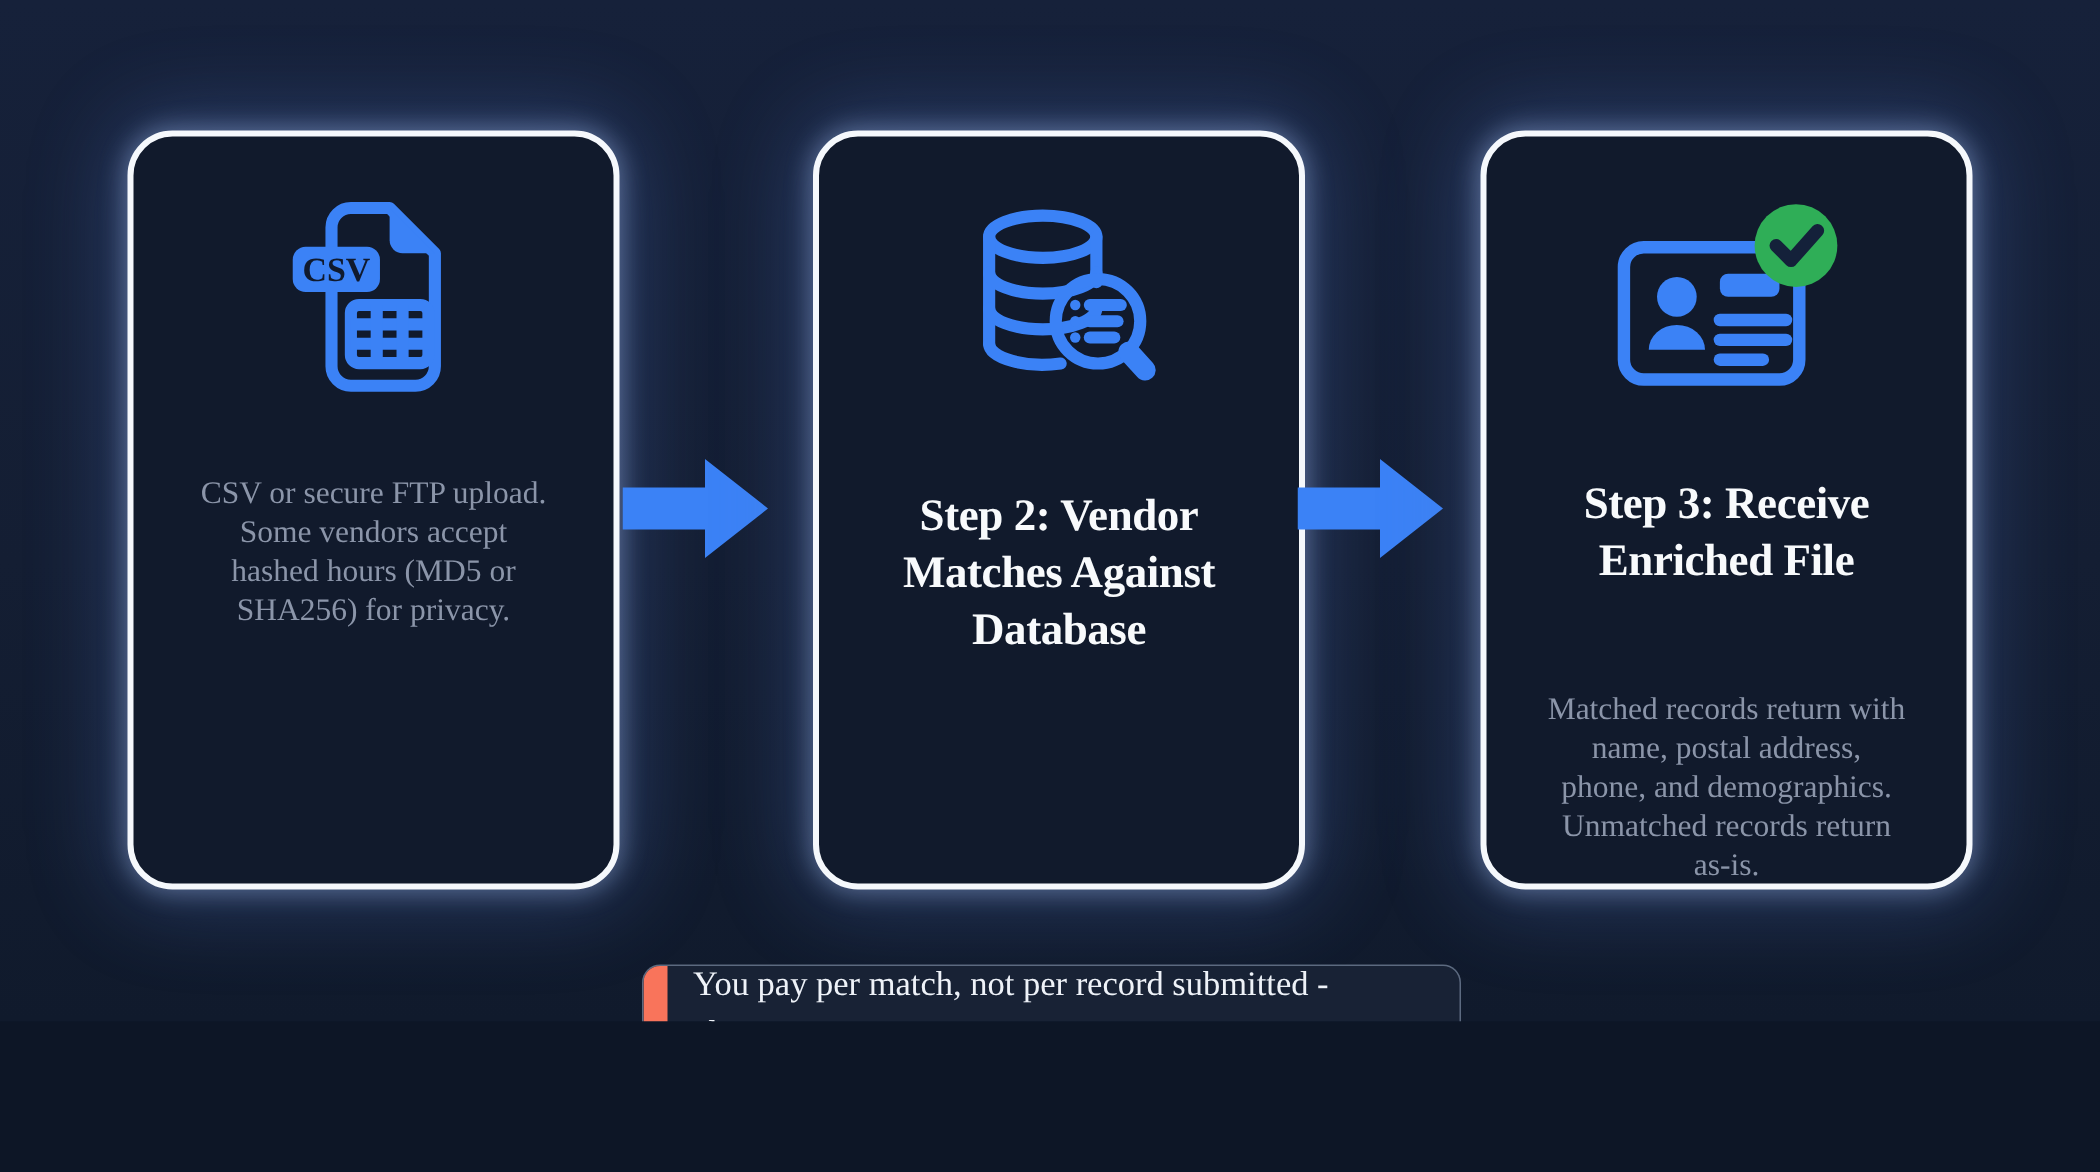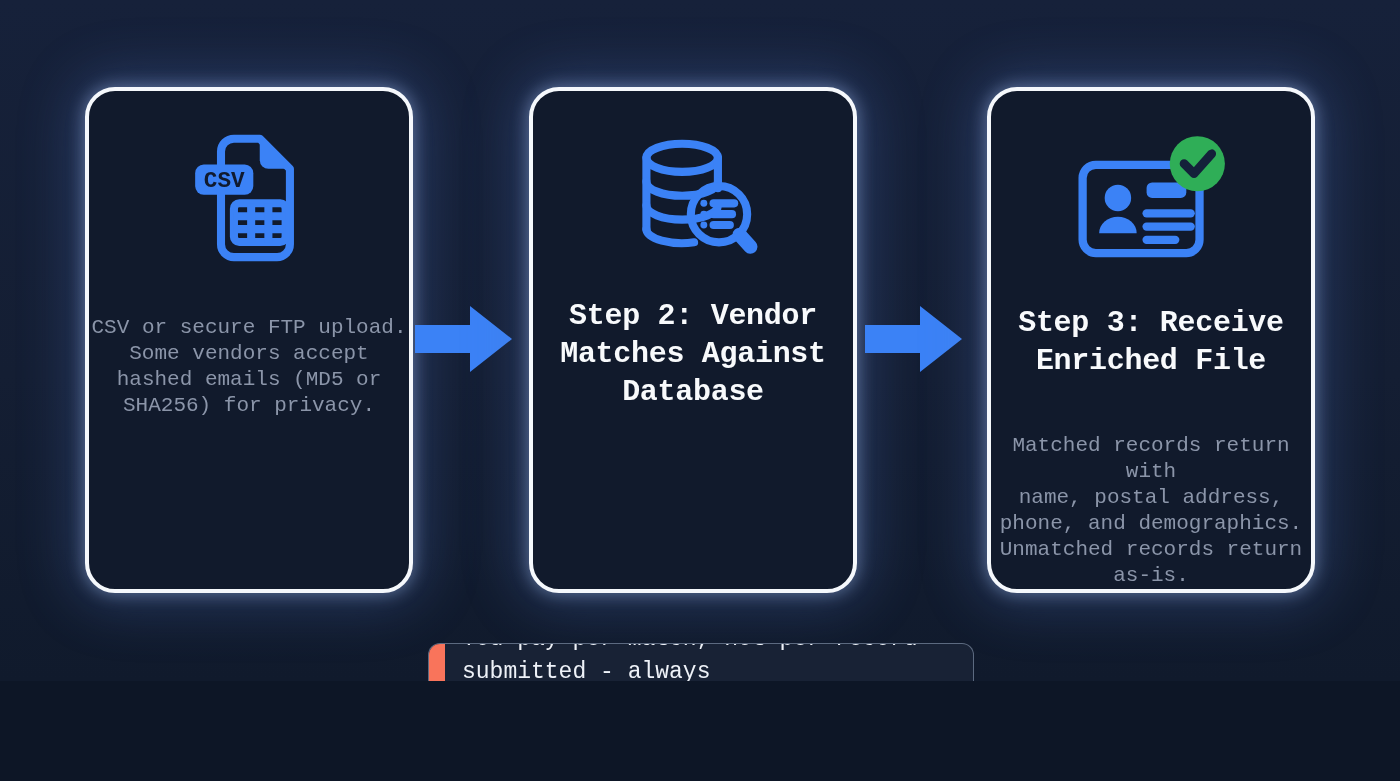--- a/index.html
+++ b/index.html
@@ -1,31 +1,31 @@
 <!DOCTYPE html>
 <html><head>
 <meta charset="utf-8">
 <style>
   html,body{margin:0;padding:0;background:#0d1626;}
   #canvas{
     position:relative;width:1400px;height:681px;overflow:hidden;
     background:linear-gradient(180deg,#16213a 0%,#141e33 55%,#101a2c 100%);
-    font-family:Liberation Mono, monospace;
+    font-family:Liberation Serif, serif;
   }
   .step-card{
     position:absolute;top:87px;width:328px;height:506px;
     background:#111a2c;
     border:4px solid #f5f8fc;border-radius:30px;
     box-shadow:0 0 16px 2px rgba(180,205,255,.38),0 0 55px 12px rgba(88,130,215,.28);
     box-sizing:border-box;
     display:flex;flex-direction:column;align-items:center;
     padding-top:38px;
   }
   .card-1{left:85px;}
-  .card-2{left:529px;}
+  .card-2{left:542px;gap:28px;}
   .card-3{left:987px;justify-content:space-between;}
   .icon-box{height:140px;display:flex;align-items:center;justify-content:center;}
   .card-title{
     margin-top:28px;
     font-size:30px;line-height:38px;font-weight:700;color:#f8fafc;
     text-align:center;white-space:pre-line;letter-spacing:-.3px;
   }
   .card-desc{
     font-size:21px;line-height:26px;color:#8b95a9;
     text-align:center;white-space:pre-line;
@@ -70,21 +70,21 @@
           <rect x="38" y="66" width="48" height="36" rx="5"></rect>
           <line x1="38" y1="78" x2="86" y2="78"></line>
           <line x1="38" y1="90" x2="86" y2="90"></line>
           <line x1="54" y1="66" x2="54" y2="102"></line>
           <line x1="70" y1="66" x2="70" y2="102"></line>
         </g>
       </svg>
     </div>
     <div class="card-desc">CSV or secure FTP upload.
 Some vendors accept
-hashed emails (MD5 or
+hashed hours (MD5 or
 SHA256) for privacy.</div>
   </div>
 
   <svg class="flow-arrow arrow-1" viewBox="0 0 100 72">
     <polygon fill="#3b82f6" points="0,22 55,22 55,3 97,36 55,69 55,50 0,50"></polygon>
   </svg>
 
   <div class="step-card card-2">
     <div class="icon-box">
       <svg width="130" height="130" viewBox="0 0 120 120">

